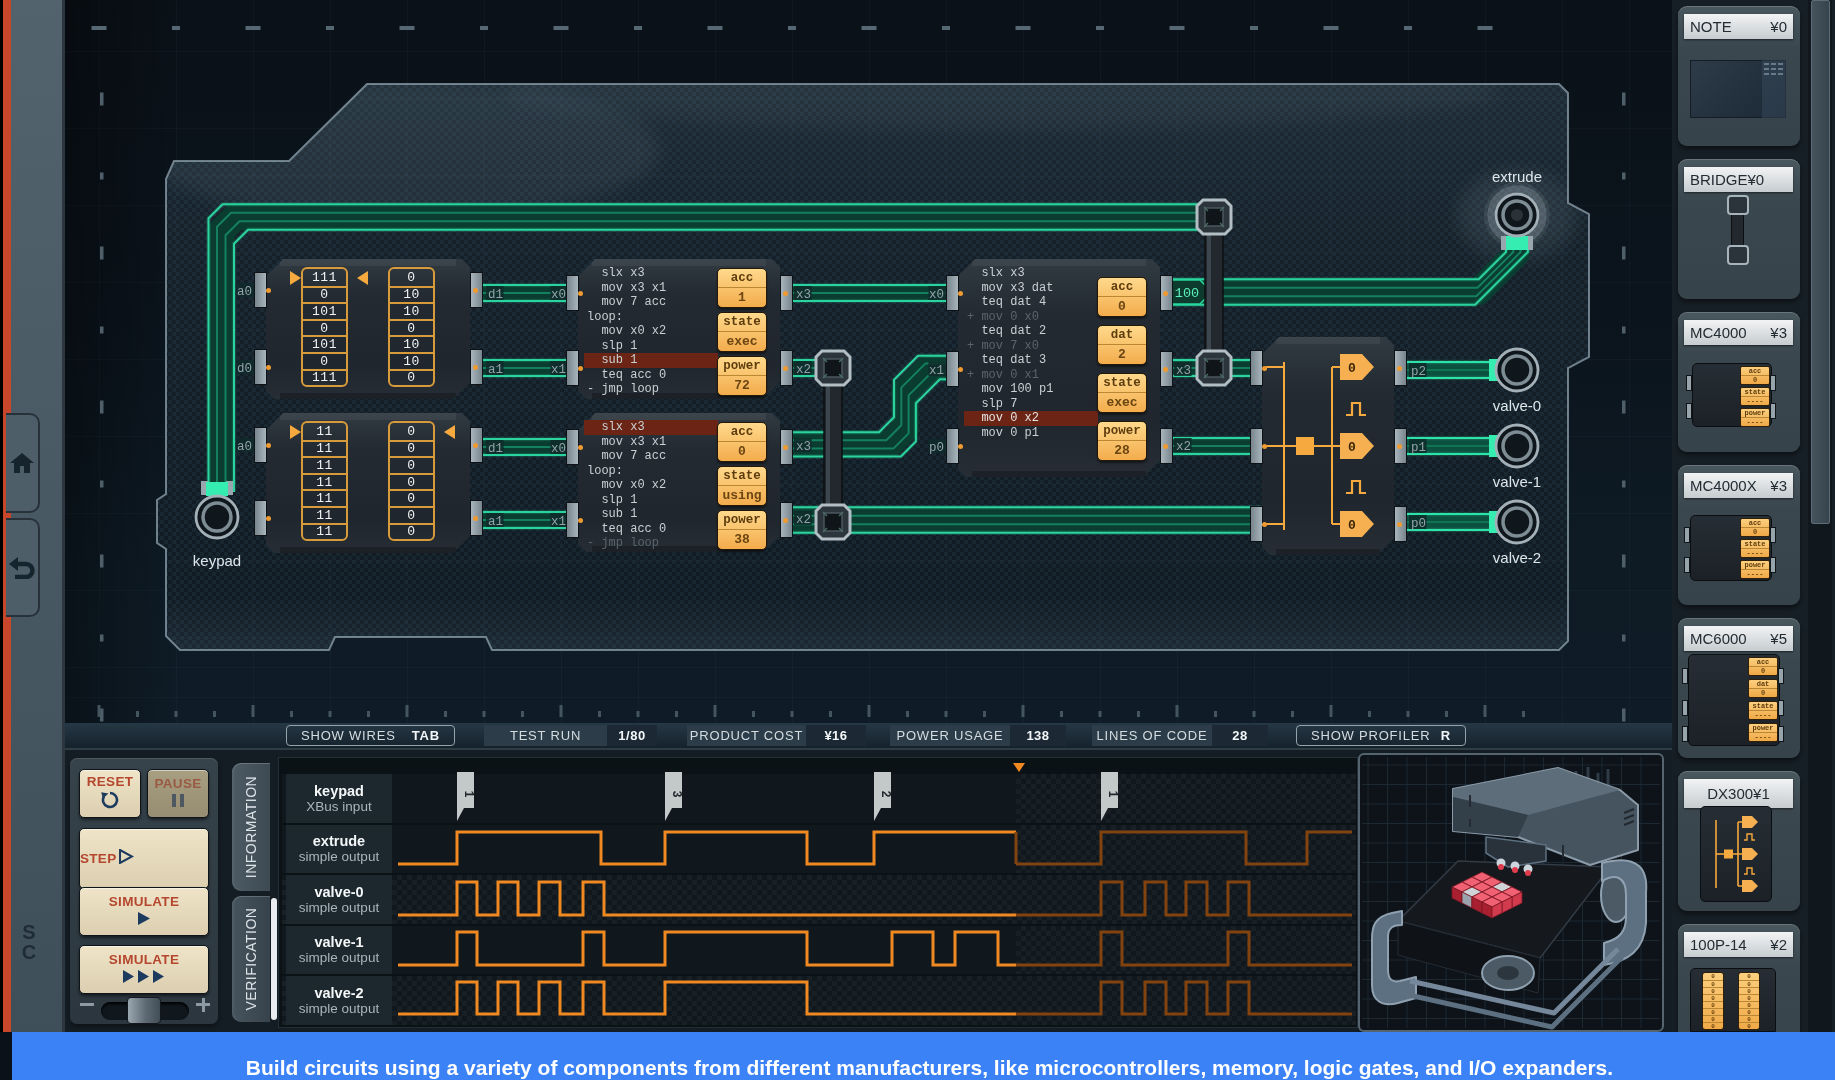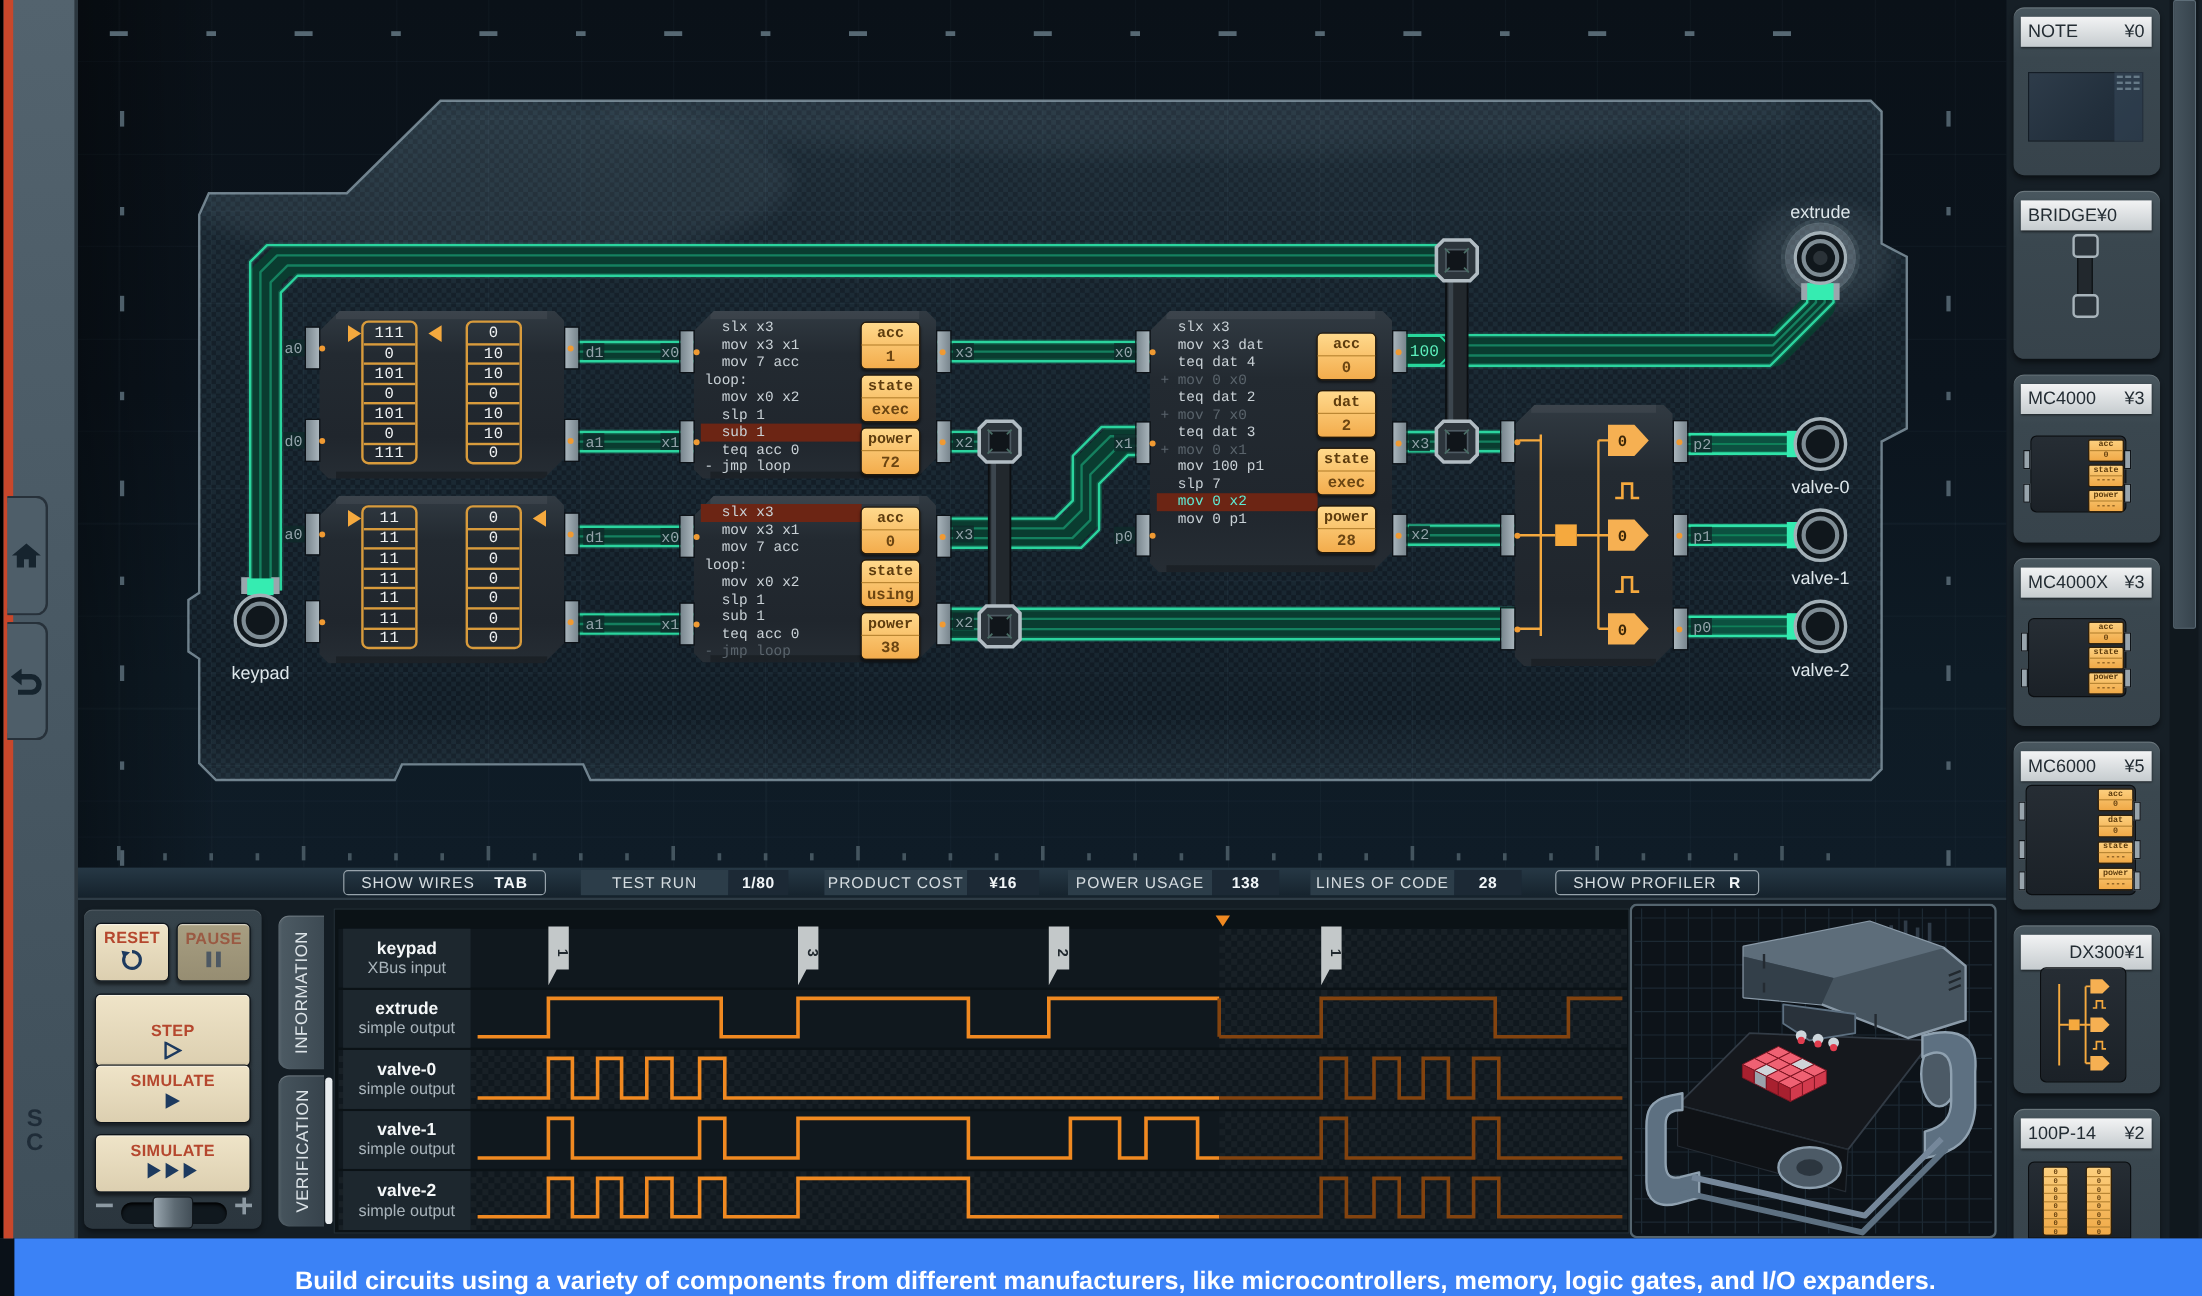--- a/index.html
+++ b/index.html
@@ -461,21 +461,21 @@
       <div style="height:14.55px;font:12px 'Liberation Mono', monospace;line-height:14.55px;white-space:pre;color:#c9d1d6;padding-left:3px">  slx x3</div>
       <div style="height:14.55px;font:12px 'Liberation Mono', monospace;line-height:14.55px;white-space:pre;color:#c9d1d6;padding-left:3px">  mov x3 dat</div>
       <div style="height:14.55px;font:12px 'Liberation Mono', monospace;line-height:14.55px;white-space:pre;color:#c9d1d6;padding-left:3px">  teq dat 4</div>
       <div style="height:14.55px;font:12px 'Liberation Mono', monospace;line-height:14.55px;white-space:pre;color:#c9d1d6;color:#5a646c;padding-left:3px">+ mov 0 x0</div>
       <div style="height:14.55px;font:12px 'Liberation Mono', monospace;line-height:14.55px;white-space:pre;color:#c9d1d6;padding-left:3px">  teq dat 2</div>
       <div style="height:14.55px;font:12px 'Liberation Mono', monospace;line-height:14.55px;white-space:pre;color:#c9d1d6;color:#5a646c;padding-left:3px">+ mov 7 x0</div>
       <div style="height:14.55px;font:12px 'Liberation Mono', monospace;line-height:14.55px;white-space:pre;color:#c9d1d6;padding-left:3px">  teq dat 3</div>
       <div style="height:14.55px;font:12px 'Liberation Mono', monospace;line-height:14.55px;white-space:pre;color:#c9d1d6;color:#5a646c;padding-left:3px">+ mov 0 x1</div>
       <div style="height:14.55px;font:12px 'Liberation Mono', monospace;line-height:14.55px;white-space:pre;color:#c9d1d6;padding-left:3px">  mov 100 p1</div>
       <div style="height:14.55px;font:12px 'Liberation Mono', monospace;line-height:14.55px;white-space:pre;color:#c9d1d6;padding-left:3px">  slp 7</div>
-      <div style="height:15px;font:12px 'Liberation Mono', monospace;line-height:14.55px;white-space:pre;color:#5eead4;background:#6c2514;padding-left:3px">  mov 0 x2</div>
+      <div style="height:15px;font:12px 'Liberation Mono', monospace;line-height:14.55px;white-space:pre;color:#e5e5e5;background:#6c2514;padding-left:3px">  mov 0 x2</div>
       <div style="height:14.55px;font:12px 'Liberation Mono', monospace;line-height:14.55px;white-space:pre;color:#c9d1d6;padding-left:3px">  mov 0 p1</div>
     </div>
     <div style="position:absolute;left:1097px;top:277px;width:50px;height:40px;border-radius:5px;background:linear-gradient(180deg,#ffd98c,#f3ac4c);border:1px solid #241808;box-shadow:0 2px 2px rgba(0,0,0,0.45)">
       <div style="height:19px;border-bottom:1.5px solid #bb8733;display:flex;align-items:center;justify-content:center;font:700 12.5px 'Liberation Mono', monospace;color:#5d3c0e">acc</div>
       <div style="height:18px;display:flex;align-items:center;justify-content:center;font:700 13px 'Liberation Mono', monospace;color:#6b4512">0</div>
     </div>
     <div style="position:absolute;left:1097px;top:325px;width:50px;height:40px;border-radius:5px;background:linear-gradient(180deg,#ffd98c,#f3ac4c);border:1px solid #241808;box-shadow:0 2px 2px rgba(0,0,0,0.45)">
       <div style="height:19px;border-bottom:1.5px solid #bb8733;display:flex;align-items:center;justify-content:center;font:700 12.5px 'Liberation Mono', monospace;color:#5d3c0e">dat</div>
       <div style="height:18px;display:flex;align-items:center;justify-content:center;font:700 13px 'Liberation Mono', monospace;color:#6b4512">2</div>
     </div>
@@ -613,21 +613,21 @@
           <polygon points="1.2,1.2 8.4,2.6 3,7.6" fill="#1d3a5f"></polygon>
         </svg></div>
     </div>
     <div style="position:absolute;left:147px;top:769px;width:62px;height:49px;background:linear-gradient(180deg,#a89f82,#968d72);border:1px solid #0e141a;border-radius:5px;box-shadow:inset 0 1px 0 rgba(255,255,255,0.5),0 2px 3px rgba(0,0,0,0.5);display:flex;flex-direction:column;align-items:center;justify-content:center;gap:2px">
       <span style="font:700 13.5px 'Liberation Sans', sans-serif;color:#9a5a43;letter-spacing:0.3px">PAUSE</span>
       <div style="color:#55606a"><svg width="14" height="15" viewBox="0 0 14 15">
           <rect x="1" y="1" width="4" height="13" fill="#4d5863"></rect>
           <rect x="9" y="1" width="4" height="13" fill="#4d5863"></rect>
         </svg></div>
     </div>
-    <div style="position:absolute;left:79px;top:828px;width:130px;height:61px;background:linear-gradient(180deg,#efe4c8,#dccfb0);border:1px solid #0e141a;border-radius:5px;box-shadow:inset 0 1px 0 rgba(255,255,255,0.5),0 2px 3px rgba(0,0,0,0.5);display:flex;flex-direction:column;align-items:center;justify-content:flex-end;gap:2px">
+    <div style="position:absolute;left:79px;top:828px;width:130px;height:61px;background:linear-gradient(180deg,#efe4c8,#dccfb0);border:1px solid #0e141a;border-radius:5px;box-shadow:inset 0 1px 0 rgba(255,255,255,0.5),0 2px 3px rgba(0,0,0,0.5);display:flex;flex-direction:row;align-items:center;justify-content:flex-start;gap:2px">
       <span style="font:700 13.5px 'Liberation Sans', sans-serif;color:#b5472e;letter-spacing:0.3px">STEP</span>
       <div style="color:#1d3a5f"><svg width="16" height="15" viewBox="0 0 16 15">
           <polygon points="2,1 14,7.5 2,14" fill="none" stroke="#1d3a5f" stroke-width="2"></polygon>
         </svg></div>
     </div>
     <div style="position:absolute;left:79px;top:887px;width:130px;height:49px;background:linear-gradient(180deg,#efe4c8,#dccfb0);border:1px solid #0e141a;border-radius:5px;box-shadow:inset 0 1px 0 rgba(255,255,255,0.5),0 2px 3px rgba(0,0,0,0.5);display:flex;flex-direction:column;align-items:center;justify-content:center;gap:2px">
       <span style="font:700 13.5px 'Liberation Sans', sans-serif;color:#b5472e;letter-spacing:0.3px">SIMULATE</span>
       <div style="color:#1d3a5f"><svg width="16" height="15" viewBox="0 0 16 15">
           <polygon points="2,1 14,7.5 2,14" fill="#1d3a5f"></polygon>
         </svg></div>
@@ -859,21 +859,21 @@
     <div style="position:absolute;left:1684px;top:473px;width:109px;height:25px;background:linear-gradient(180deg,#f2f3f4,#c6cccf);box-shadow:0 1px 2px rgba(0,0,0,0.55);display:flex;align-items:center;justify-content:space-between;padding:0 6px;box-sizing:border-box">
       <span style="font:15px 'Liberation Sans', sans-serif;color:#232c33">MC4000X</span>
       <span style="font:15px 'Liberation Sans', sans-serif;color:#232c33">¥3</span>
     </div>
     <div style="position:absolute;left:1678px;top:618px;width:122px;height:140px;border-radius:9px;background:linear-gradient(180deg,#49575f,#3a474f 30%,#37434b);box-shadow:inset 0 1px 0 rgba(255,255,255,0.18),0 3px 4px rgba(0,0,0,0.45)"></div>
     <div style="position:absolute;left:1684px;top:626px;width:109px;height:25px;background:linear-gradient(180deg,#f2f3f4,#c6cccf);box-shadow:0 1px 2px rgba(0,0,0,0.55);display:flex;align-items:center;justify-content:space-between;padding:0 6px;box-sizing:border-box">
       <span style="font:15px 'Liberation Sans', sans-serif;color:#232c33">MC6000</span>
       <span style="font:15px 'Liberation Sans', sans-serif;color:#232c33">¥5</span>
     </div>
     <div style="position:absolute;left:1678px;top:771px;width:122px;height:140px;border-radius:9px;background:linear-gradient(180deg,#49575f,#3a474f 30%,#37434b);box-shadow:inset 0 1px 0 rgba(255,255,255,0.18),0 3px 4px rgba(0,0,0,0.45)"></div>
-    <div style="position:absolute;left:1684px;top:779px;width:109px;height:29px;background:linear-gradient(180deg,#f2f3f4,#c6cccf);box-shadow:0 1px 2px rgba(0,0,0,0.55);display:flex;align-items:center;justify-content:flex-end;padding:0 6px;box-sizing:border-box">
+    <div style="position:absolute;left:1684px;top:779px;width:109px;height:29px;background:linear-gradient(180deg,#f2f3f4,#c6cccf);box-shadow:0 1px 2px rgba(0,0,0,0.55);display:flex;align-items:center;justify-content:center;padding:0 6px;box-sizing:border-box">
       <span style="font:15px 'Liberation Sans', sans-serif;color:#232c33">DX300</span>
       <span style="font:15px 'Liberation Sans', sans-serif;color:#232c33">¥1</span>
     </div>
     <div style="position:absolute;left:1678px;top:924px;width:122px;height:140px;border-radius:9px;background:linear-gradient(180deg,#49575f,#3a474f 30%,#37434b);box-shadow:inset 0 1px 0 rgba(255,255,255,0.18),0 3px 4px rgba(0,0,0,0.45)"></div>
     <div style="position:absolute;left:1684px;top:932px;width:109px;height:25px;background:linear-gradient(180deg,#f2f3f4,#c6cccf);box-shadow:0 1px 2px rgba(0,0,0,0.55);display:flex;align-items:center;justify-content:space-between;padding:0 6px;box-sizing:border-box">
       <span style="font:15px 'Liberation Sans', sans-serif;color:#232c33">100P-14</span>
       <span style="font:15px 'Liberation Sans', sans-serif;color:#232c33">¥2</span>
     </div>
     <div style="position:absolute;left:1690px;top:60px;width:96px;height:58px;background:linear-gradient(135deg,#2e3c4a,#222f3c 60%,#1d2936);border:1px solid #141d26"></div>
     <div style="position:absolute;left:1762px;top:60px;width:24px;height:58px;background:rgba(70,90,110,0.35)"></div>

